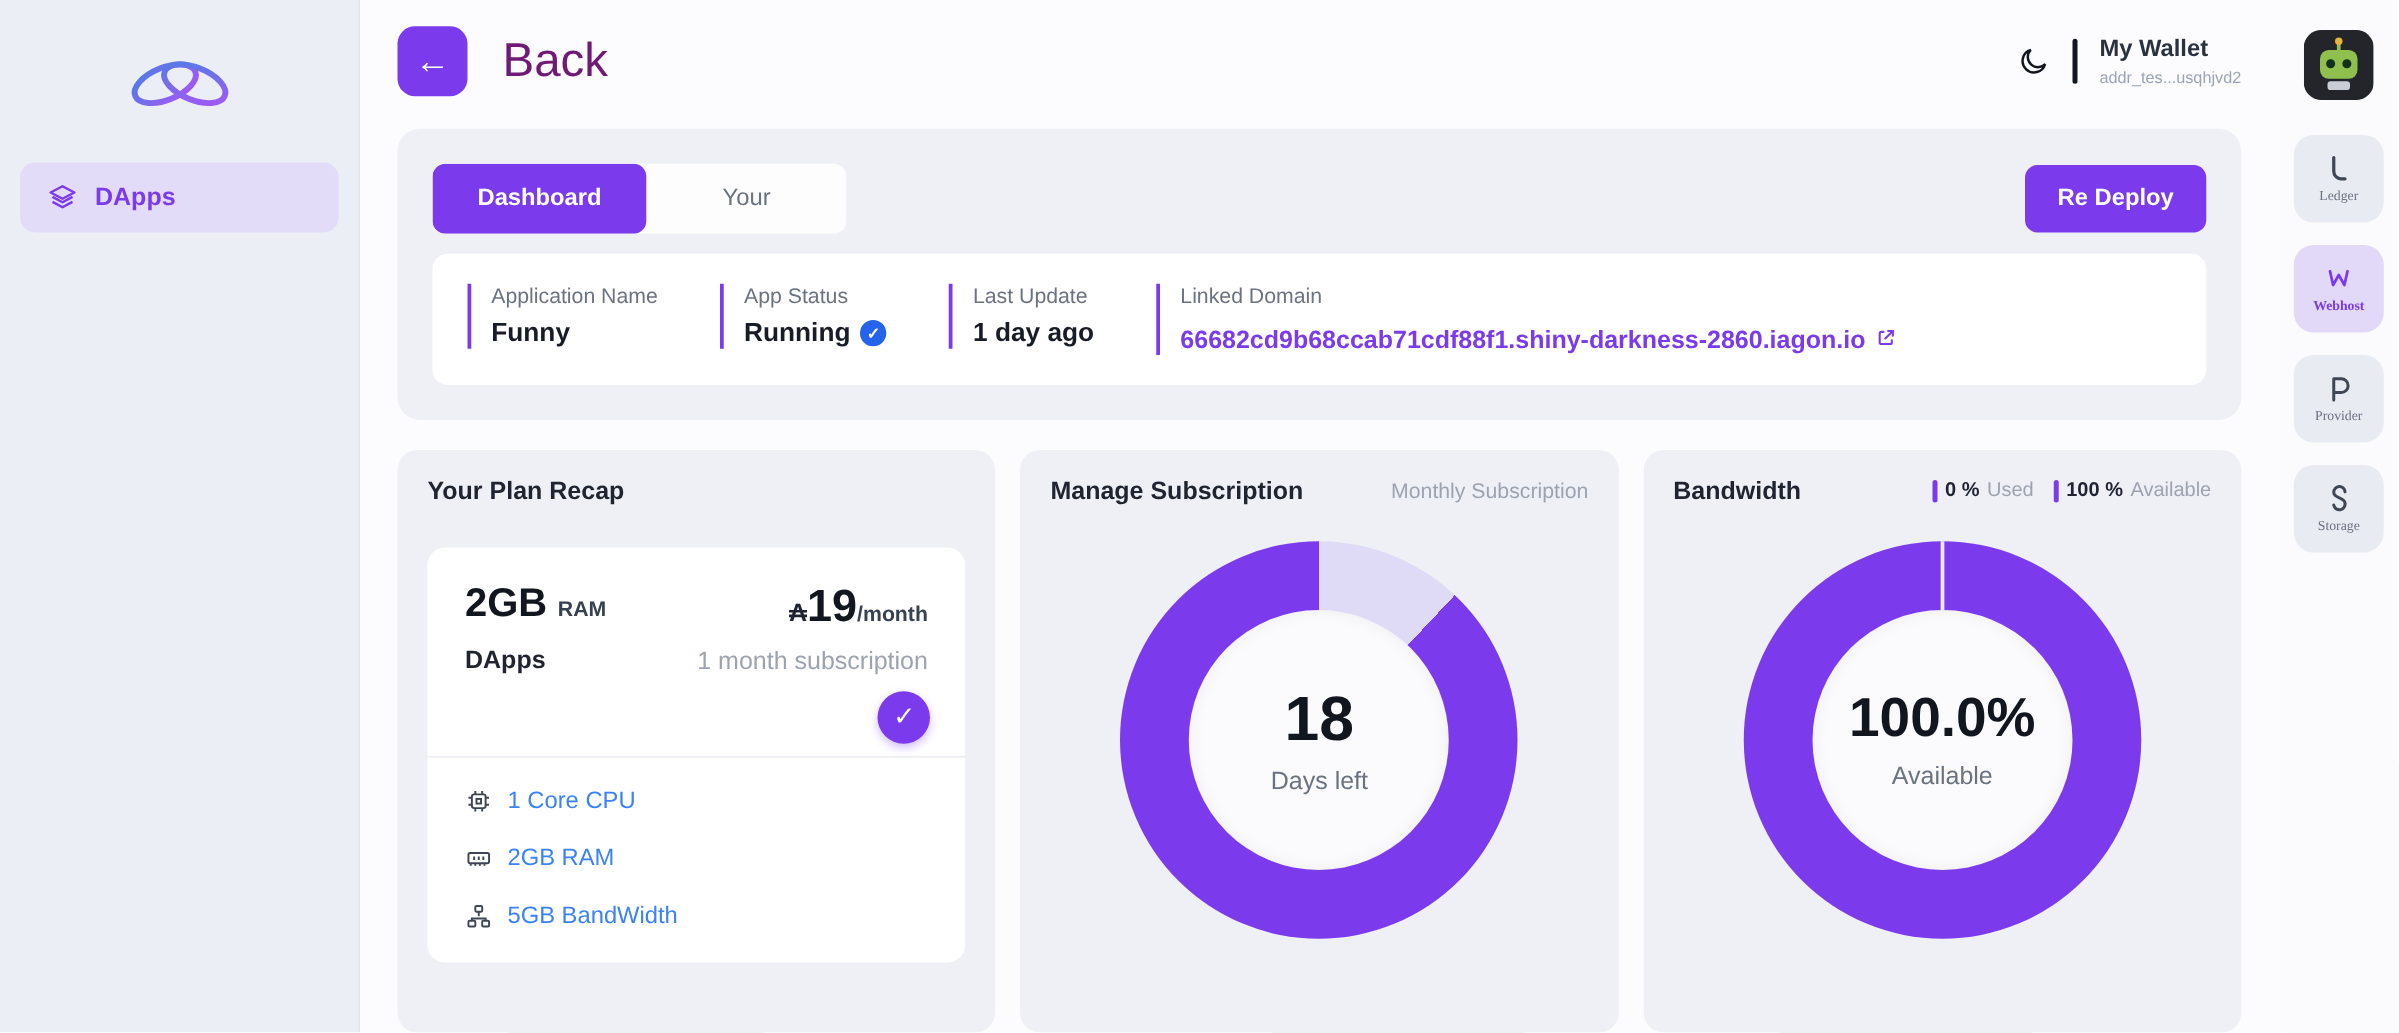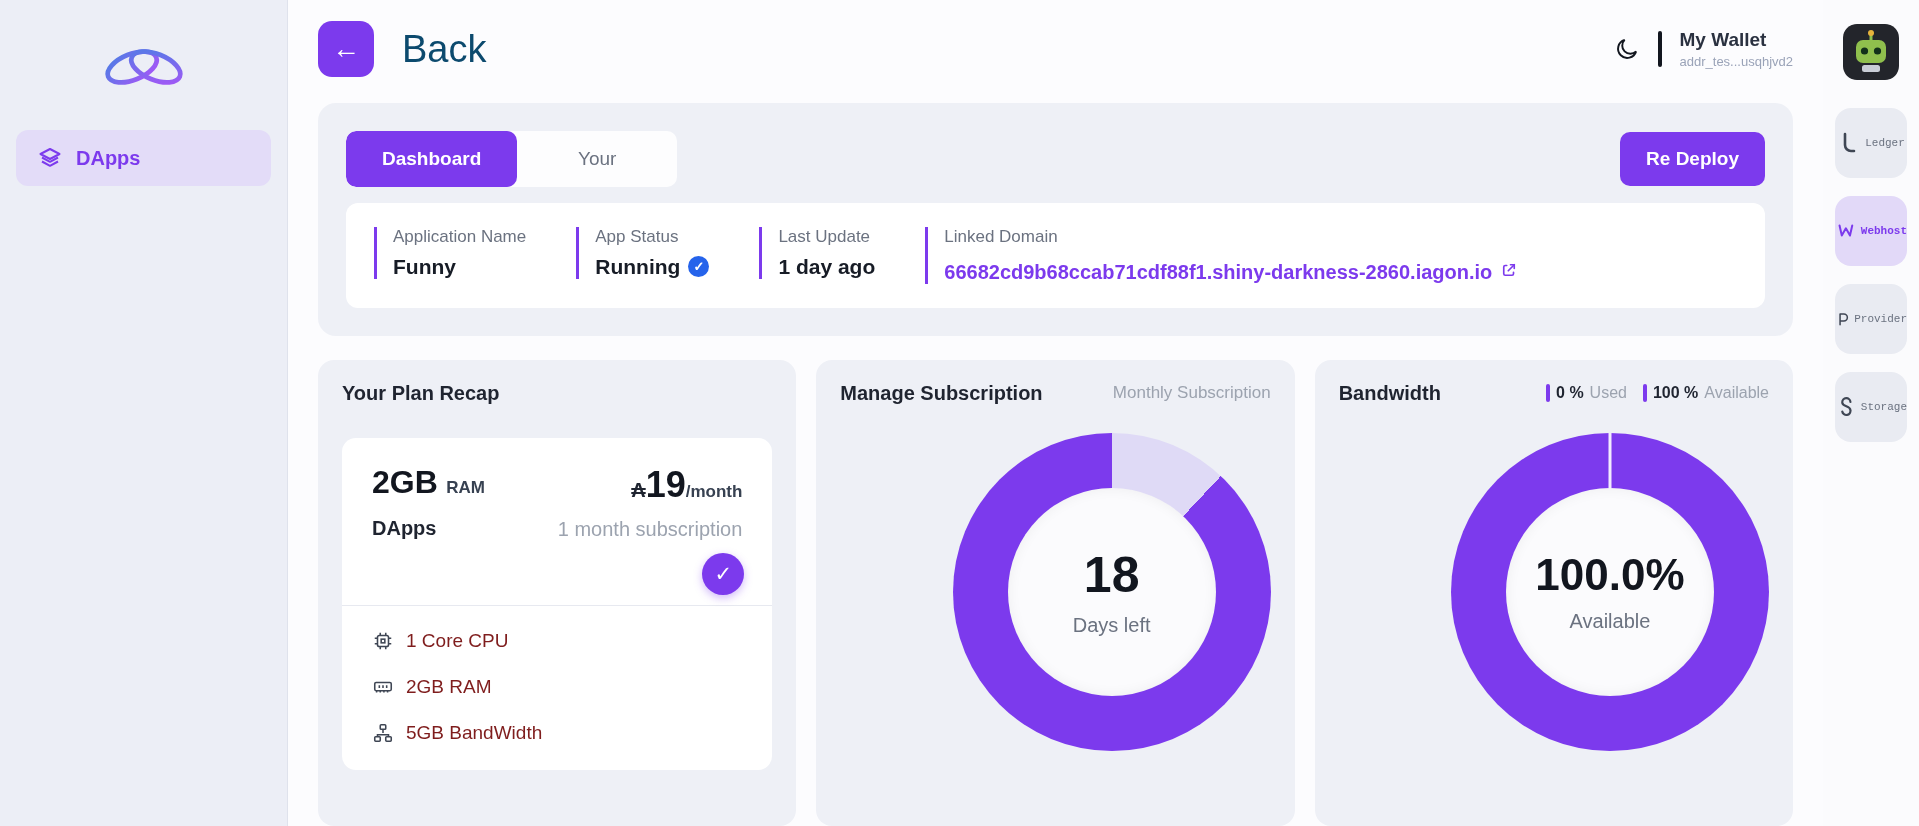--- a/index.html
+++ b/index.html
@@ -13,21 +13,21 @@
   .nav-item { display:flex; align-items:center; gap:14px; background:#E3DCF8; color:#7C3AED;
               border-radius:12px; padding:16px 22px; font-size:20px; font-weight:700; cursor:pointer; }
   .nav-item .nav-icon { display:flex; }
 
   
   .main { flex:1; min-width:0; display:flex; flex-direction:column; background:#FCFCFE; }
 
   .header { height:104px; display:flex; align-items:center; padding:0 30px; }
   .back-btn { width:56px; height:56px; border-radius:14px; background:#7C3AED; border:none; color:#fff;
               font-size:28px; display:flex; align-items:center; justify-content:center; cursor:pointer; }
-  .title { font-size:38px; font-weight:500; color:#0c4a6e; margin-left:28px; }
+  .title { font-size:38px; font-weight:500; color:#701a75; margin-left:28px; }
   .header-right { margin-left:auto; display:flex; align-items:center; gap:18px; }
   .theme-toggle { background:none; border:none; cursor:pointer; display:flex; }
   .hdr-divider { width:4px; height:36px; border-radius:2px; background:#12161F; }
   .wallet { text-align:left; cursor:pointer; }
   .wallet-name { font-size:19px; font-weight:700; color:#2A3140; }
   .wallet-address { font-size:13px; color:#9AA3B8; margin-top:3px; }
 
   
   .panel { margin:4px 30px 0; background:#EEF0F6; border-radius:18px; padding:28px; }
   .tabs-row { display:flex; align-items:center; }
@@ -64,26 +64,26 @@
   .plan-price { text-align:right; }
   .price-sym { font-size:20px; font-weight:700; }
   .price-val { font-size:36px; font-weight:700; color:#12161F; }
   .price-per { font-size:17px; font-weight:600; color:#374151; }
   .sub-len { font-size:20px; color:#9CA3AF; margin-top:12px; }
   .plan-badge-row { display:flex; justify-content:flex-end; padding:12px 28px 10px 0; }
   .plan-check { width:42px; height:42px; border-radius:50%; background:#7C3AED; color:#fff; font-size:21px;
                 display:flex; align-items:center; justify-content:center; box-shadow:0 3px 8px rgba(124,58,237,.35); }
   .plan-divider { height:1px; background:#E7E9F0; }
   .plan-features { list-style:none; padding:24px 30px 26px; }
-  .plan-features li { display:flex; align-items:center; gap:12px; color:#7f1d1d; font-size:19px; margin-bottom:24px; }
+  .plan-features li { display:flex; align-items:center; gap:12px; color:#3b82f6; font-size:19px; margin-bottom:24px; }
   .plan-features li:last-child { margin-bottom:0; }
   .feat-icon { display:flex; color:#3F4654; }
 
   
-  .donut-wrap { display:flex; justify-content:flex-end; margin-top:28px; }
+  .donut-wrap { display:flex; justify-content:center; margin-top:28px; }
   .donut { width:318px; height:318px; border-radius:50%; position:relative;
            display:flex; align-items:center; justify-content:center; }
   .donut-hole { width:208px; height:208px; border-radius:50%; background:#FBFBFD;
                 display:flex; flex-direction:column; align-items:center; justify-content:center;
                 box-shadow:0 0 14px rgba(20,24,40,.06) inset; }
   .donut-big { font-size:50px; font-weight:700; color:#12161F; }
   .donut-big.small { font-size:44px; }
   .donut-caption { font-size:20px; color:#6B7280; margin-top:10px; }
   .donut-notch { position:absolute; top:0; left:50%; transform:translateX(-50%); width:3px; height:55px;
                  background:rgba(255,255,255,.9); }
@@ -94,22 +94,22 @@
   .legend-bar { width:4px; height:18px; border-radius:2px; background:#7C3AED; }
   .legend-val { font-weight:700; color:#1F2430; }
   .legend-txt { color:#9CA3AF; }
 
   
   .rail { width:96px; background:#FBFBFD; display:flex; flex-direction:column; align-items:center;
           padding-top:24px; flex-shrink:0; }
   .avatar { width:56px; height:56px; border-radius:14px; overflow:hidden; cursor:pointer; }
   .rail-buttons { margin-top:28px; display:flex; flex-direction:column; gap:18px; }
   .rail-btn { width:72px; height:70px; border:none; border-radius:16px; background:#E9EBF2; cursor:pointer;
-              display:flex; flex-direction:row; align-items:center; justify-content:center; gap:4px;
-              color:#3F4654; font-family:Liberation Mono, monospace; }
+              display:flex; flex-direction:column; align-items:center; justify-content:center; gap:4px;
+              color:#3F4654; font-family:Liberation Serif, serif; }
   .rail-btn .rail-label { font-size:11px; color:#6B7280; }
   .rail-btn.active { background:#E2D9F8; color:#7C3AED; }
   .rail-btn.active .rail-label { color:#7C3AED; font-weight:700; }
 </style>
 </head>
 <body>
 
 <div class="app">
 
   <aside class="sidebar">

